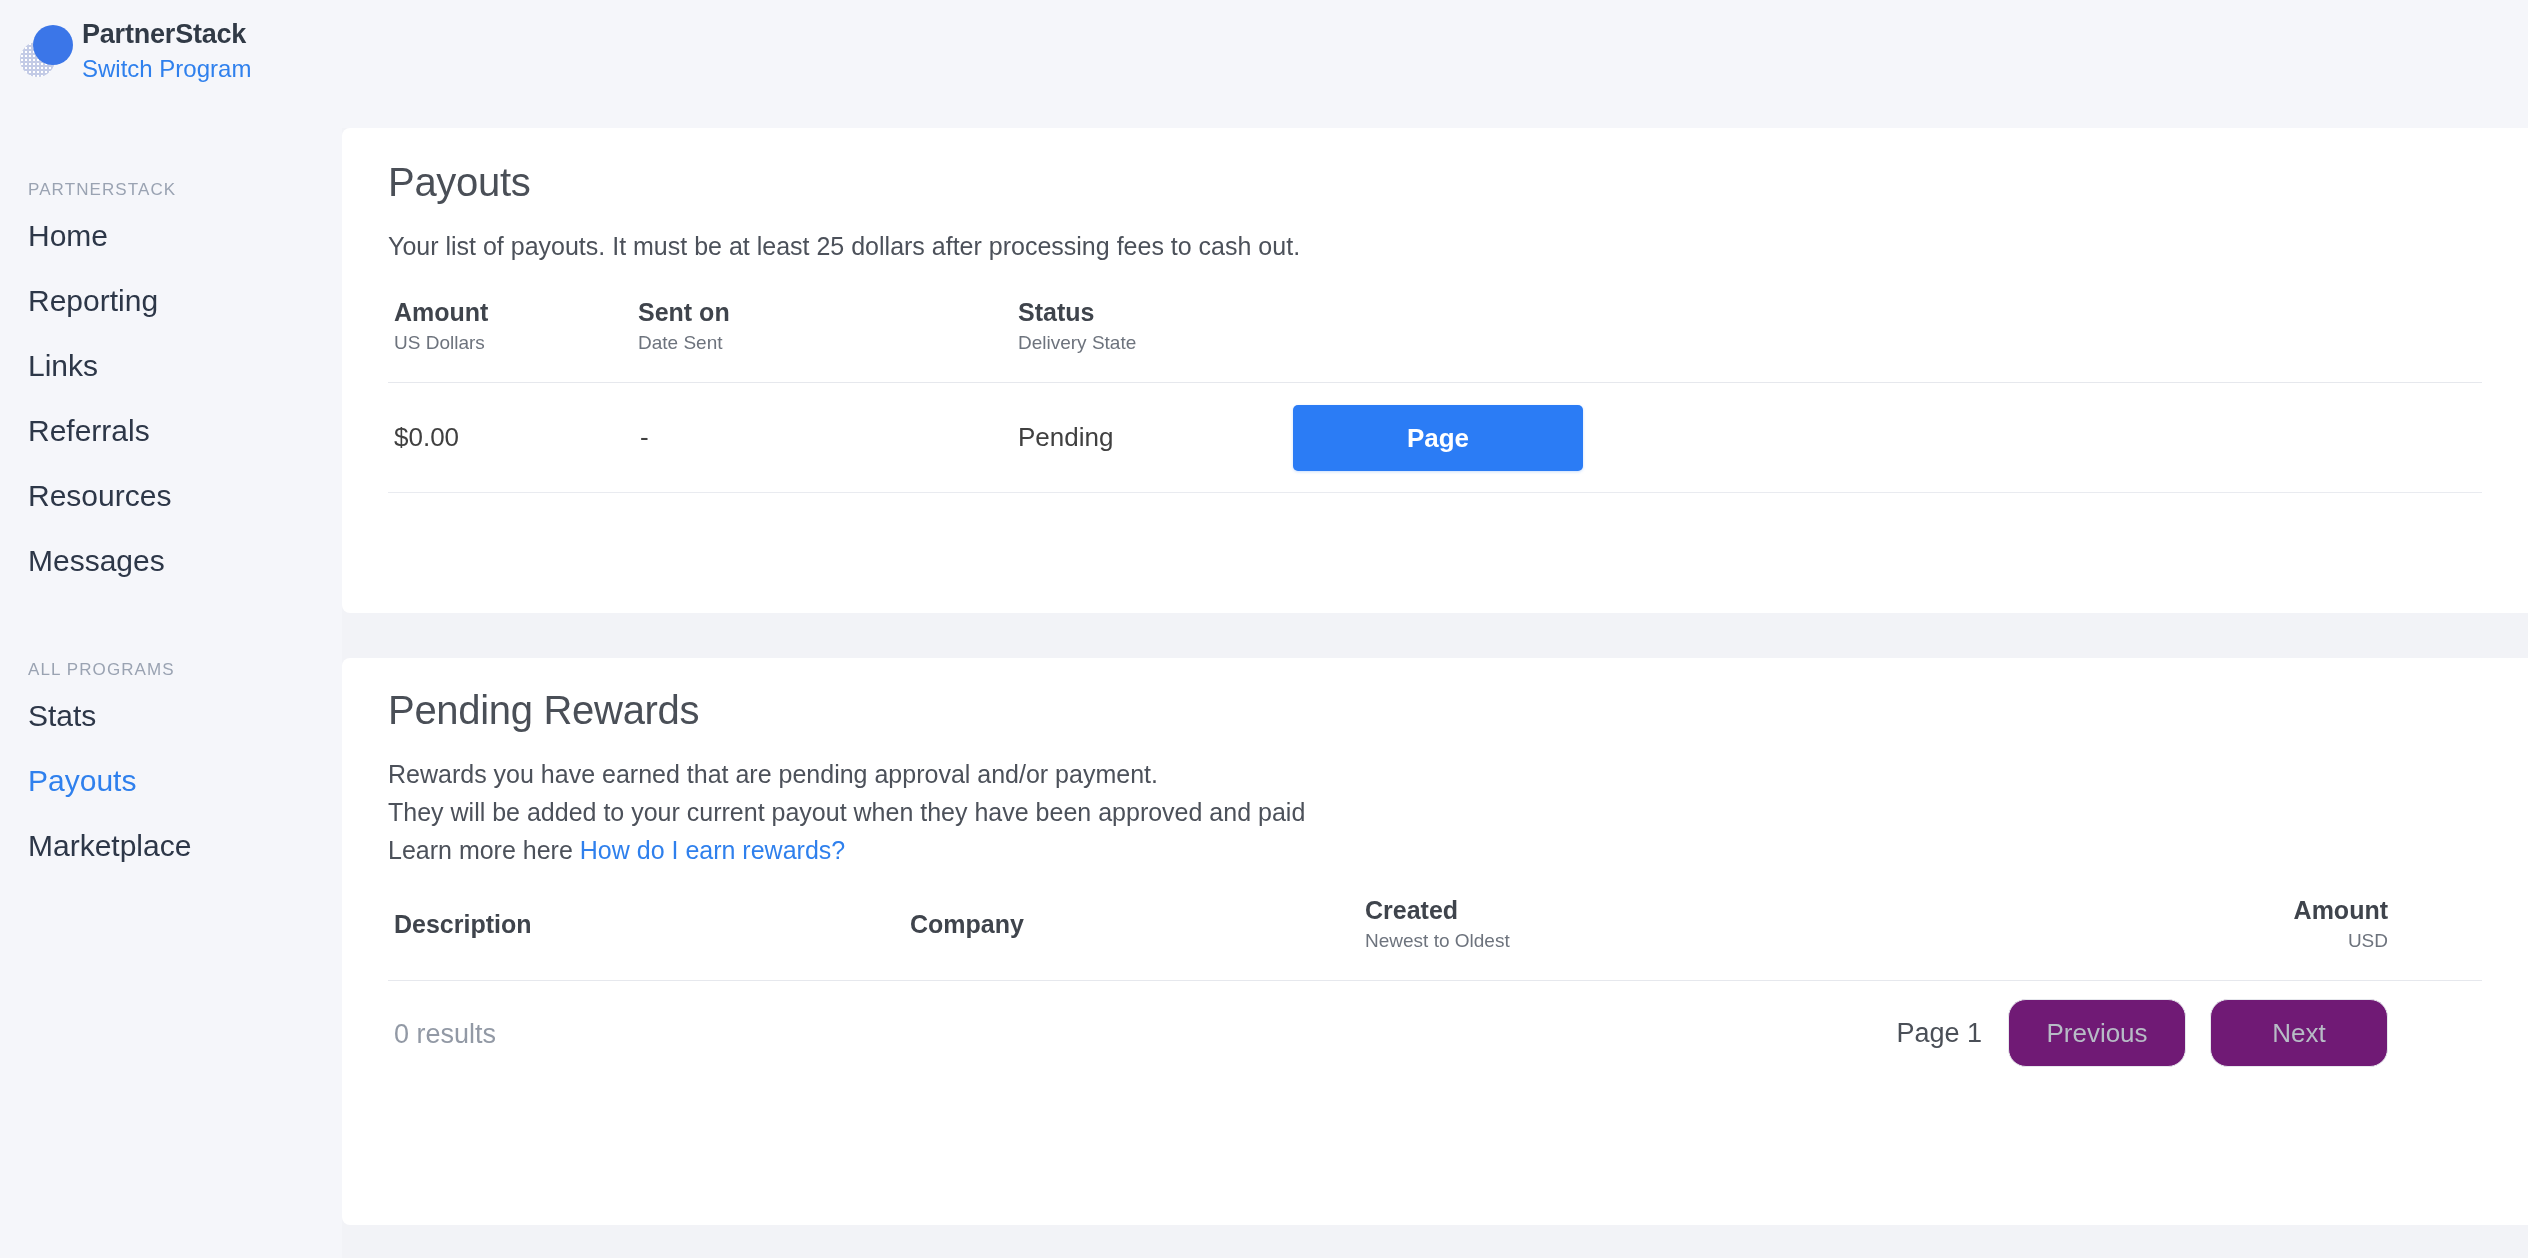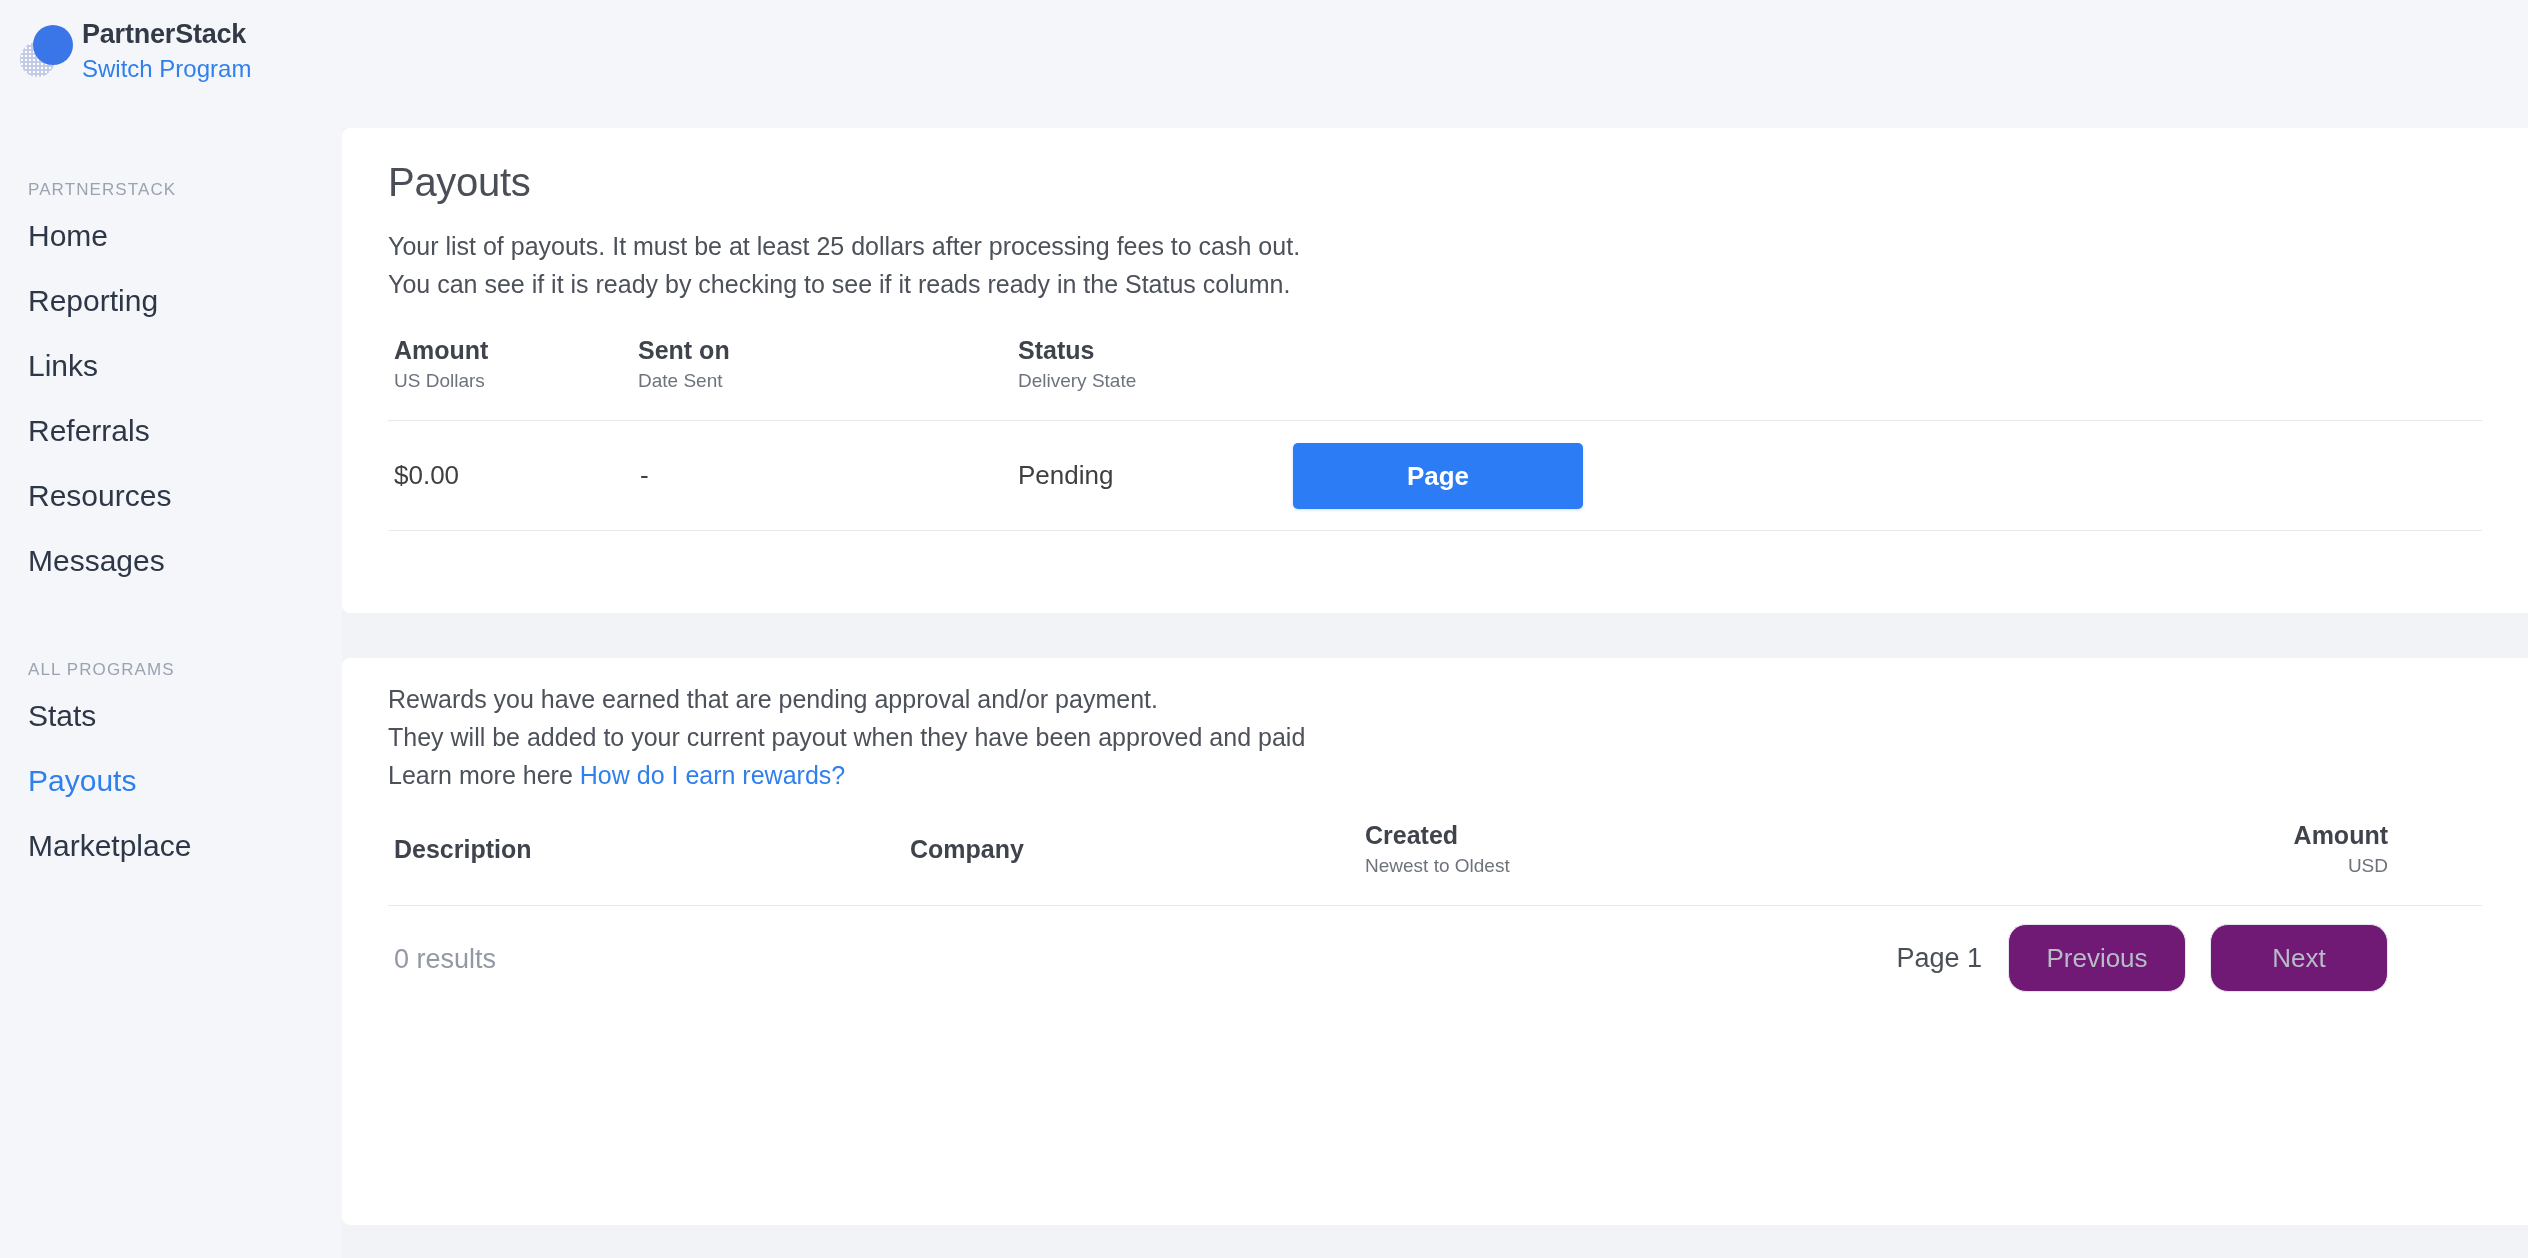--- a/index.html
+++ b/index.html
@@ -276,21 +276,20 @@
   </aside>
 
   <main class="main">
     <div class="top-band"></div>
 
     <section class="card card-payouts">
       <div class="card-inner">
         <h1 class="card-title">Payouts</h1>
         <div class="card-desc">
           <div>Your list of payouts. It must be at least 25 dollars after processing fees to cash out.</div>
-          <div>You can see if it is ready by checking to see if it reads ready in the Status column.</div>
         </div>
 
         <div class="thead" style="margin-top:32px;">
           <div class="th" style="left:6px;">
             <div class="th-title">Amount</div>
             <div class="th-sub">US Dollars</div>
           </div>
           <div class="th" style="left:250px;">
             <div class="th-title">Sent on</div>
             <div class="th-sub">Date Sent</div>
@@ -305,20 +304,21 @@
           <div class="td" style="left:6px;">$0.00</div>
           <div class="td" style="left:252px;">-</div>
           <div class="td" style="left:630px;">Pending</div>
           <button class="btn-open" style="left:905px;">Page</button>
         </div>
       </div>
     </section>
 
     <section class="card card-rewards">
       <div class="card-inner">
+        <h2 class="card-title">Pending Rewards</h2>
         <div class="card-desc">
           <div>Rewards you have earned that are pending approval and/or payment.</div>
           <div>They will be added to your current payout when they have been approved and paid</div>
           <div><span>Learn more here </span><a class="link">How do I earn rewards?</a></div>
         </div>
 
         <div class="thead" style="margin-top:26px;">
           <div class="th mid" style="left:6px;">
             <div class="th-title">Description</div>
           </div>

